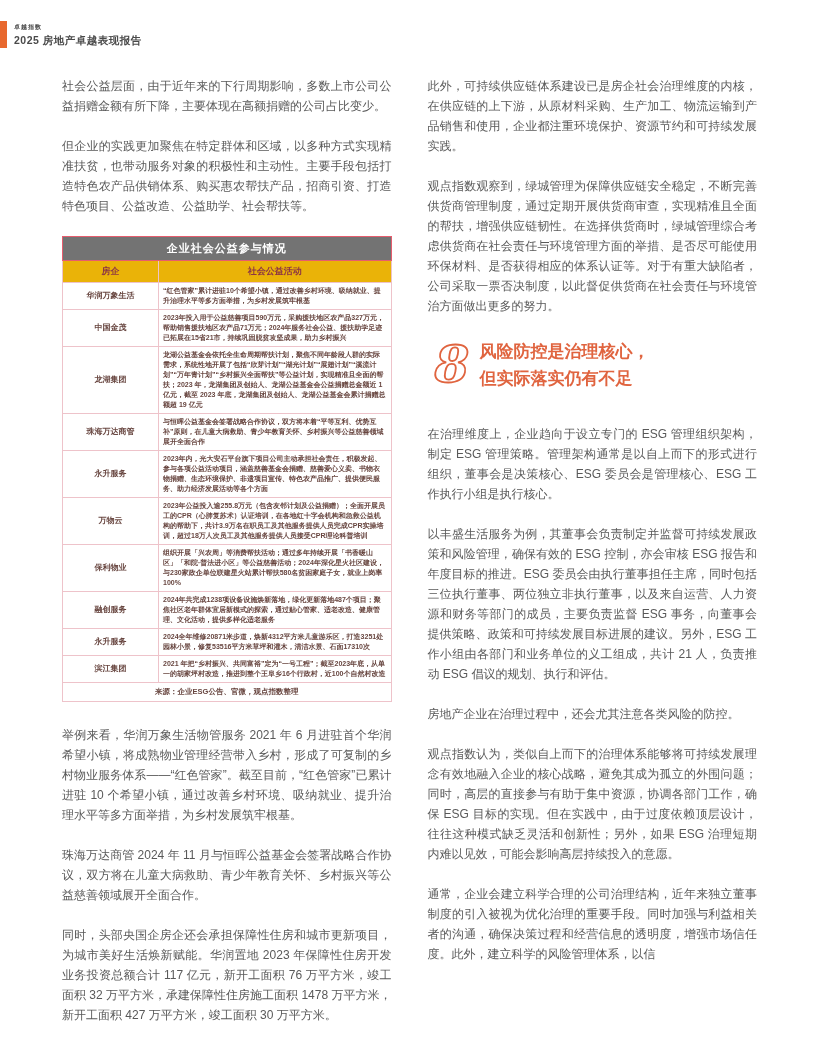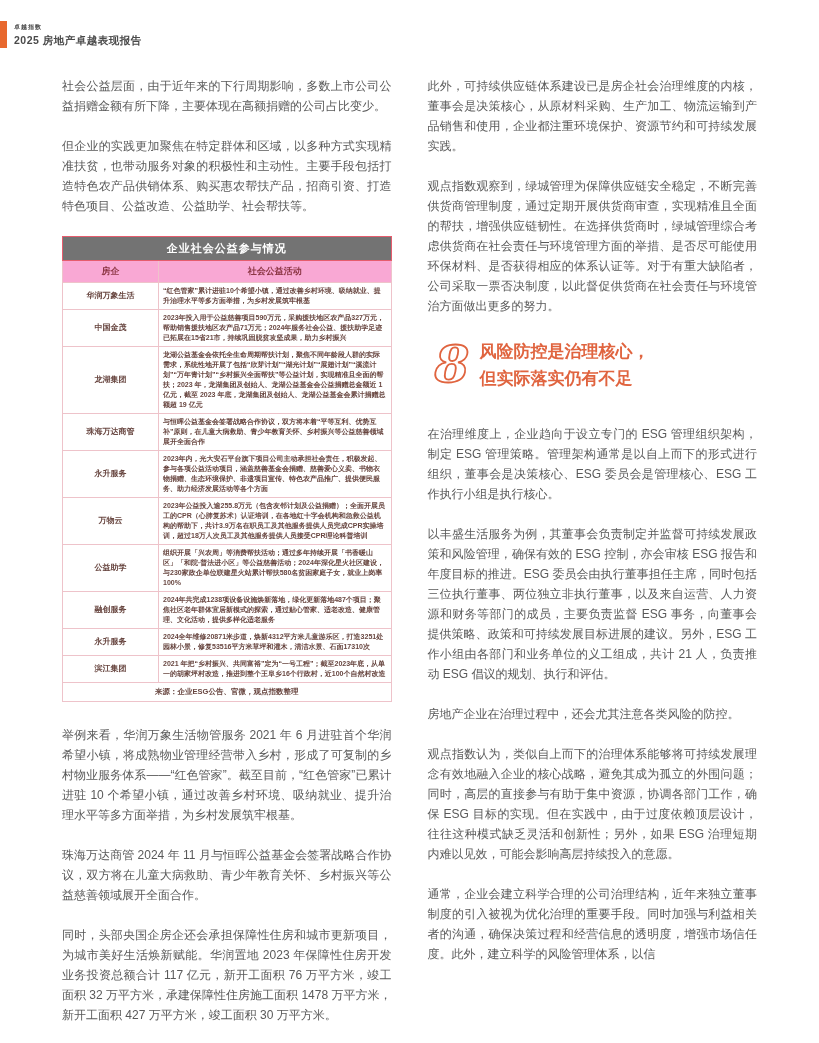--- a/index.html
+++ b/index.html
@@ -11,21 +11,21 @@
   .brand-small{font-size:6px;font-weight:bold;color:#4a4a4a;letter-spacing:1px;padding-top:2px;}
   .brand-title{font-size:10.5px;font-weight:bold;color:#4a4a4a;margin-top:2px;letter-spacing:0.5px;}
   
   .columns{position:absolute;top:76px;left:62px;width:695px;display:flex;gap:36px;}
   .col{flex:1;min-width:0;}
   .para{font-size:12px;line-height:20px;color:#595959;text-align:justify;margin:0 0 20px 0;}
   
   table.csr{width:100%;border-collapse:collapse;margin:2px 0 23px 0;table-layout:fixed;}
   table.csr .title-row th{background:#737373;color:#ffffff;font-size:11px;font-weight:bold;
         padding:4px 2px;border:1px solid #e65d6e;letter-spacing:1px;}
-  table.csr .head-row th{background:#f9a8d4;color:#8c3644;font-size:9px;font-weight:bold;
+  table.csr .head-row th{background:#eab308;color:#8c3644;font-size:9px;font-weight:bold;
         padding:4px 2px;border:1px solid #eec3ca;}
   table.csr td{border:1px solid #eec3ca;color:#684640;font-size:7px;line-height:10px;
         padding:3px 4px;vertical-align:middle;font-weight:bold;}
   table.csr td.company{text-align:center;font-size:8px;}
   table.csr col.c1{width:96px;}
   table.csr td.source{text-align:center;font-size:7.5px;font-weight:bold;padding:4px 2px;}
   
   .section-heading{display:flex;align-items:flex-start;margin:10px 0 26px 0;}
   .section-number{flex:0 0 52px;}
   .section-title{font-size:17px;line-height:27px;font-weight:bold;color:#e0643f;padding-top:2px;}
@@ -83,21 +83,21 @@
         </tr>
         <tr>
           <td class="company">永升服务</td>
           <td>2023年内，光大安石平台旗下项目公司主动承担社会责任，积极发起、参与各项公益活动项目，涵盖慈善基金会捐赠、慈善爱心义卖、书物衣物捐赠、生态环境保护、非遗项目宣传、特色农产品推广、提供便民服务、助力经济发展活动等各个方面</td>
         </tr>
         <tr>
           <td class="company">万物云</td>
           <td>2023年公益投入逾255.8万元（包含友邻计划及公益捐赠）；全面开展员工的CPR（心肺复苏术）认证培训，在各地红十字会机构和急救公益机构的帮助下，共计3.9万名在职员工及其他服务提供人员完成CPR实操培训，超过18万人次员工及其他服务提供人员接受CPR理论科普培训</td>
         </tr>
         <tr>
-          <td class="company">公益助学</td>
+          <td class="company">保利物业</td>
           <td>组织开展「兴农周」等消费帮扶活动；通过多年持续开展「书香暖山区」「和院·普法进小区」等公益慈善活动；2024年深化星火社区建设，与230家政企单位联建星火站累计帮扶580名贫困家庭子女，就业上岗率100%</td>
         </tr>
         <tr>
           <td class="company">融创服务</td>
           <td>2024年共完成1238项设备设施焕新落地，绿化更新落地487个项目；聚焦社区老年群体宜居新模式的探索，通过贴心管家、适老改造、健康管理、文化活动，提供多样化适老服务</td>
         </tr>
         <tr>
           <td class="company">永升服务</td>
           <td>2024全年维修20871米步道，焕新4312平方米儿童游乐区，打造3251处园林小景，修复53516平方米草坪和灌木，清洁水景、石面17310次</td>
         </tr>
@@ -110,21 +110,21 @@
         </tr>
       </tbody>
         </table>
 
       <p class="para">举例来看，华润万象生活物管服务 2021 年 6 月进驻首个华润希望小镇，将成熟物业管理经营带入乡村，形成了可复制的乡村物业服务体系——“红色管家”。截至目前，“红色管家”已累计进驻 10 个希望小镇，通过改善乡村环境、吸纳就业、提升治理水平等多方面举措，为乡村发展筑牢根基。</p>
       <p class="para">珠海万达商管 2024 年 11 月与恒晖公益基金会签署战略合作协议，双方将在儿童大病救助、青少年教育关怀、乡村振兴等公益慈善领域展开全面合作。</p>
       <p class="para">同时，头部央国企房企还会承担保障性住房和城市更新项目，为城市美好生活焕新赋能。华润置地 2023 年保障性住房开发业务投资总额合计 117 亿元，新开工面积 76 万平方米，竣工面积 32 万平方米，承建保障性住房施工面积 1478 万平方米，新开工面积 427 万平方米，竣工面积 30 万平方米。</p>
     </section>
 
     <section class="col">
-      <p class="para">此外，可持续供应链体系建设已是房企社会治理维度的内核，董事会是决策核心，从原材料采购、生产加工、物流运输到产品销售和使用，企业都注重环境保护、资源节约和可持续发展实践。</p>
+      <p class="para">此外，可持续供应链体系建设已是房企社会治理维度的内核，在供应链的上下游，从原材料采购、生产加工、物流运输到产品销售和使用，企业都注重环境保护、资源节约和可持续发展实践。</p>
       <p class="para">观点指数观察到，绿城管理为保障供应链安全稳定，不断完善供货商管理制度，通过定期开展供货商审查，实现精准且全面的帮扶，增强供应链韧性。在选择供货商时，绿城管理综合考虑供货商在社会责任与环境管理方面的举措、是否尽可能使用环保材料、是否获得相应的体系认证等。对于有重大缺陷者，公司采取一票否决制度，以此督促供货商在社会责任与环境管治方面做出更多的努力。</p>
 
       <div class="section-heading">
         <div class="section-number">
           <svg width="44" height="58" viewBox="0 0 44 58">
             <text x="24" y="46" font-size="50" font-style="italic" font-weight="bold" font-family="'DejaVu Serif', serif" fill="none" stroke="#e0643f" stroke-width="1.8" text-anchor="middle">8</text>
           </svg>
         </div>
         <div class="section-title">
           <div>风险防控是治理核心，</div>

